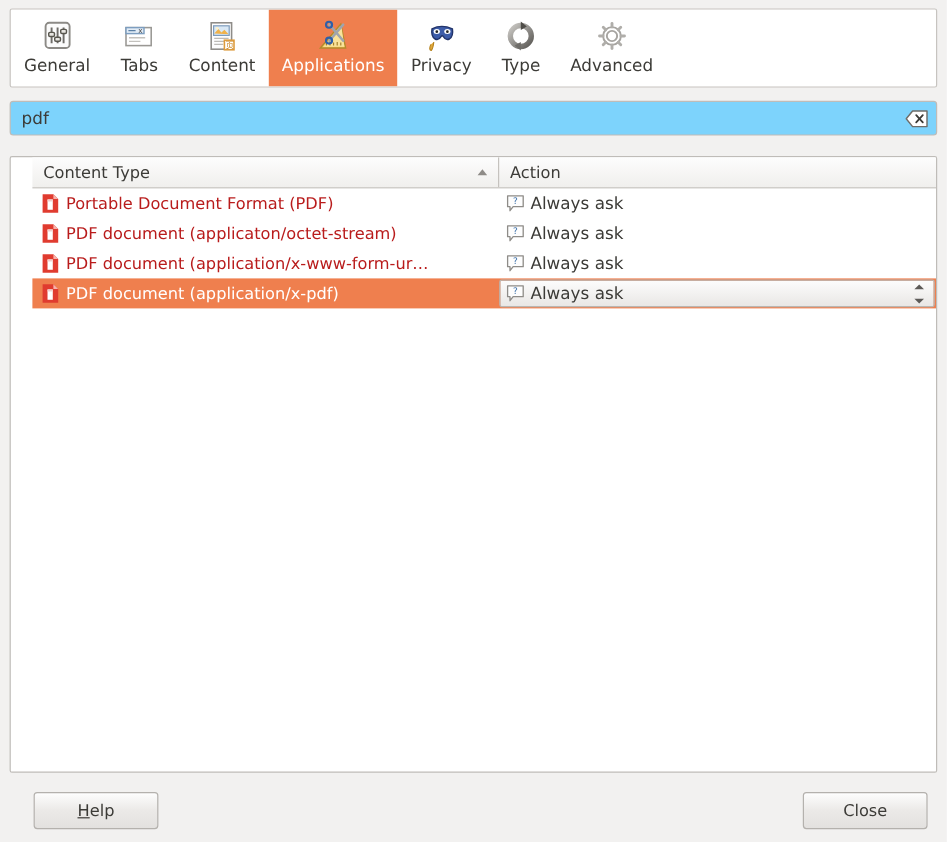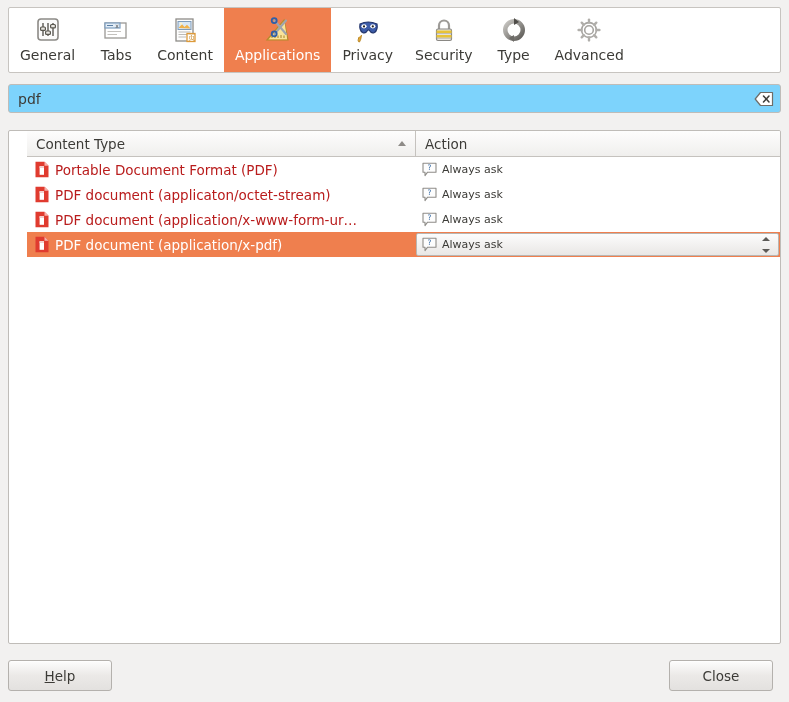--- a/index.html
+++ b/index.html
@@ -183,21 +183,21 @@
   }
   .cell-action {
     flex: 1 1 auto;
     display: flex;
     align-items: center;
     padding-left: 6px;
     box-sizing: border-box;
     position: relative;
   }
   .cell-action .label {
-    font-size: 11px;
+    font-size: 14px;
     color: #3c3b37;
     margin-left: 5px;
     white-space: nowrap;
   }
   .row.selected .cell-action {
     background: linear-gradient(to bottom, #fcfcfc 0%, #e9e7e5 100%);
     border: 1px solid #b9b6b2;
     border-radius: 2px;
     margin: 1px 1px 1px 0;
     padding-left: 5px;
@@ -245,21 +245,21 @@
     box-sizing: border-box;
     display: flex;
     align-items: center;
     justify-content: center;
     font-size: 13.5px;
     color: #3c3b37;
     cursor: default;
     box-shadow: 0 1px 0 rgba(255,255,255,0.7) inset;
   }
   .btn-help {
-    left: 8px;
+    left: 28px;
     top: 660px;
     width: 104px;
   }
   .btn-close {
     left: 669px;
     top: 660px;
     width: 104px;
   }
   .accesskey {
     text-decoration: underline;
@@ -344,33 +344,20 @@
         <path d="M7 9 Q15 5 24 9 Q25 15 21.5 17.5 Q18.5 19 16.5 15.5 Q15.5 14.2 14.5 15.5 Q12.5 19 9.5 17.5 Q6 15 7 9 Z" fill="#3d5ca8" stroke="#22346a" stroke-width="1.2"></path>
         <ellipse cx="11" cy="11.3" rx="2.6" ry="2.1" fill="#fdfdfd"></ellipse>
         <ellipse cx="19.8" cy="11.3" rx="2.6" ry="2.1" fill="#fdfdfd"></ellipse>
         <circle cx="11" cy="11.4" r="1.1" fill="#222"></circle>
         <circle cx="19.8" cy="11.4" r="1.1" fill="#222"></circle>
       </svg>
     </span>
     <span class="tab-label">Privacy</span>
   </div>
 
-  <div class="tab">
-    <span class="tab-icon">
-      <svg viewBox="0 0 30 30" width="30" height="30">
-        <path d="M10 14 L10 10.5 A5 5 0 0 1 20 10.5 L20 14" fill="none" stroke="#9d9b97" stroke-width="2.2"></path>
-        <rect x="7.5" y="14" width="15" height="11.5" rx="1.5" fill="#e9e6df" stroke="#8a8884" stroke-width="1.2"></rect>
-        <rect x="7.5" y="15.5" width="15" height="2.6" fill="#e8c337"></rect>
-        <rect x="7.5" y="20" width="15" height="2.6" fill="#e8c337"></rect>
-        <line x1="7.5" y1="18.6" x2="22.5" y2="18.6" stroke="#a9a7a3" stroke-width="0.7"></line>
-        <line x1="7.5" y1="23.2" x2="22.5" y2="23.2" stroke="#a9a7a3" stroke-width="0.7"></line>
-      </svg>
-    </span>
-    <span class="tab-label">Security</span>
-  </div>
 
   <div class="tab">
     <span class="tab-icon">
       <svg viewBox="0 0 30 30" width="30" height="30">
         <defs>
           <linearGradient id="syncg" x1="0" y1="0" x2="1" y2="1">
             <stop offset="0%" stop-color="#d8d6d2"></stop>
             <stop offset="55%" stop-color="#8c8a86"></stop>
             <stop offset="100%" stop-color="#4e4c48"></stop>
           </linearGradient>

